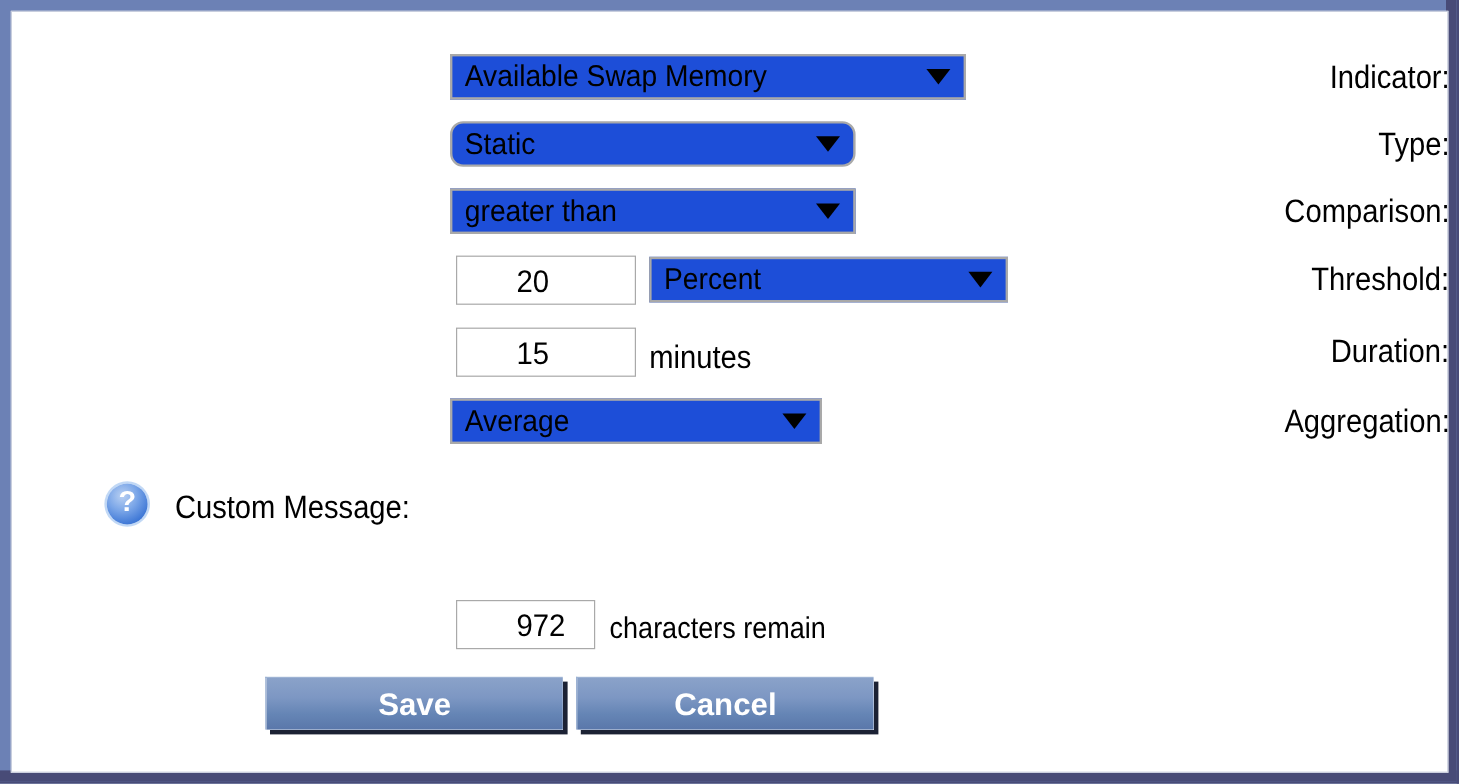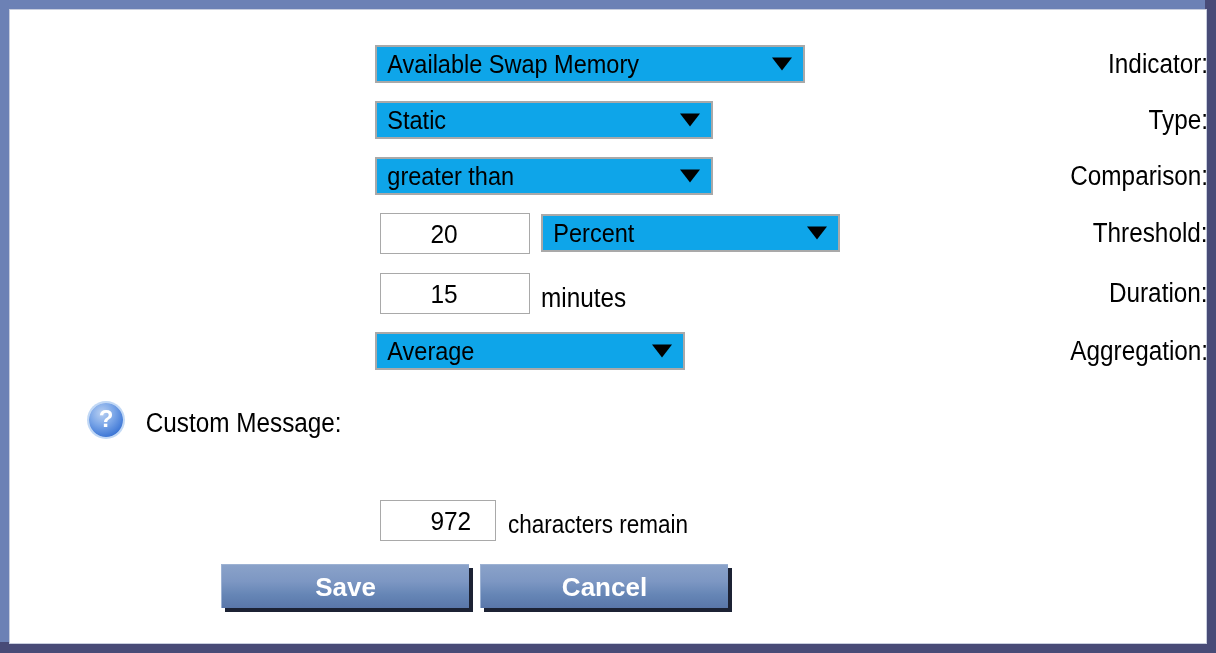--- a/index.html
+++ b/index.html
@@ -63,21 +63,21 @@
   }
   .label-cell {
     position: absolute;
     right: 0; top: 0;
     width: 100%; height: 100%;
   }
 
   
   .select-box {
     position: relative;
-    background: #0ea5e9;
+    background: #1d4ed8;
     border: 2px solid #a9a9a9;
     height: 38px;
     display: flex;
     align-items: center;
     cursor: pointer;
   }
   .select-value {
     font-size: 25px;
     color: #000;
     padding-left: 11px;
@@ -202,21 +202,21 @@
       <div class="select-box" style="position:absolute; left:365px; top:5px; width:430px;">
         <span class="select-value">Available Swap Memory</span>
         <span class="select-arrow"></span>
       </div>
     </div>
 
     <div class="form-row" style="left:0px; top:86px; width:1198px; height:50px;">
       <div class="label-cell" style="width:332px; height:50px;">
         <div class="field-label" style="top:11px;">Type:</div>
       </div>
-      <div class="select-box" style="position:absolute; left:365px; top:5px; width:338px;">
+      <div class="select-box" style="position:absolute; left:365px; top:5px; width:338px;border-radius:11px;">
         <span class="select-value">Static</span>
         <span class="select-arrow"></span>
       </div>
     </div>
 
     <div class="form-row" style="left:0px; top:142px; width:1198px; height:50px;">
       <div class="label-cell" style="width:332px; height:50px;">
         <div class="field-label" style="top:11px;">Comparison:</div>
       </div>
       <div class="select-box" style="position:absolute; left:365px; top:5px; width:338px;">

